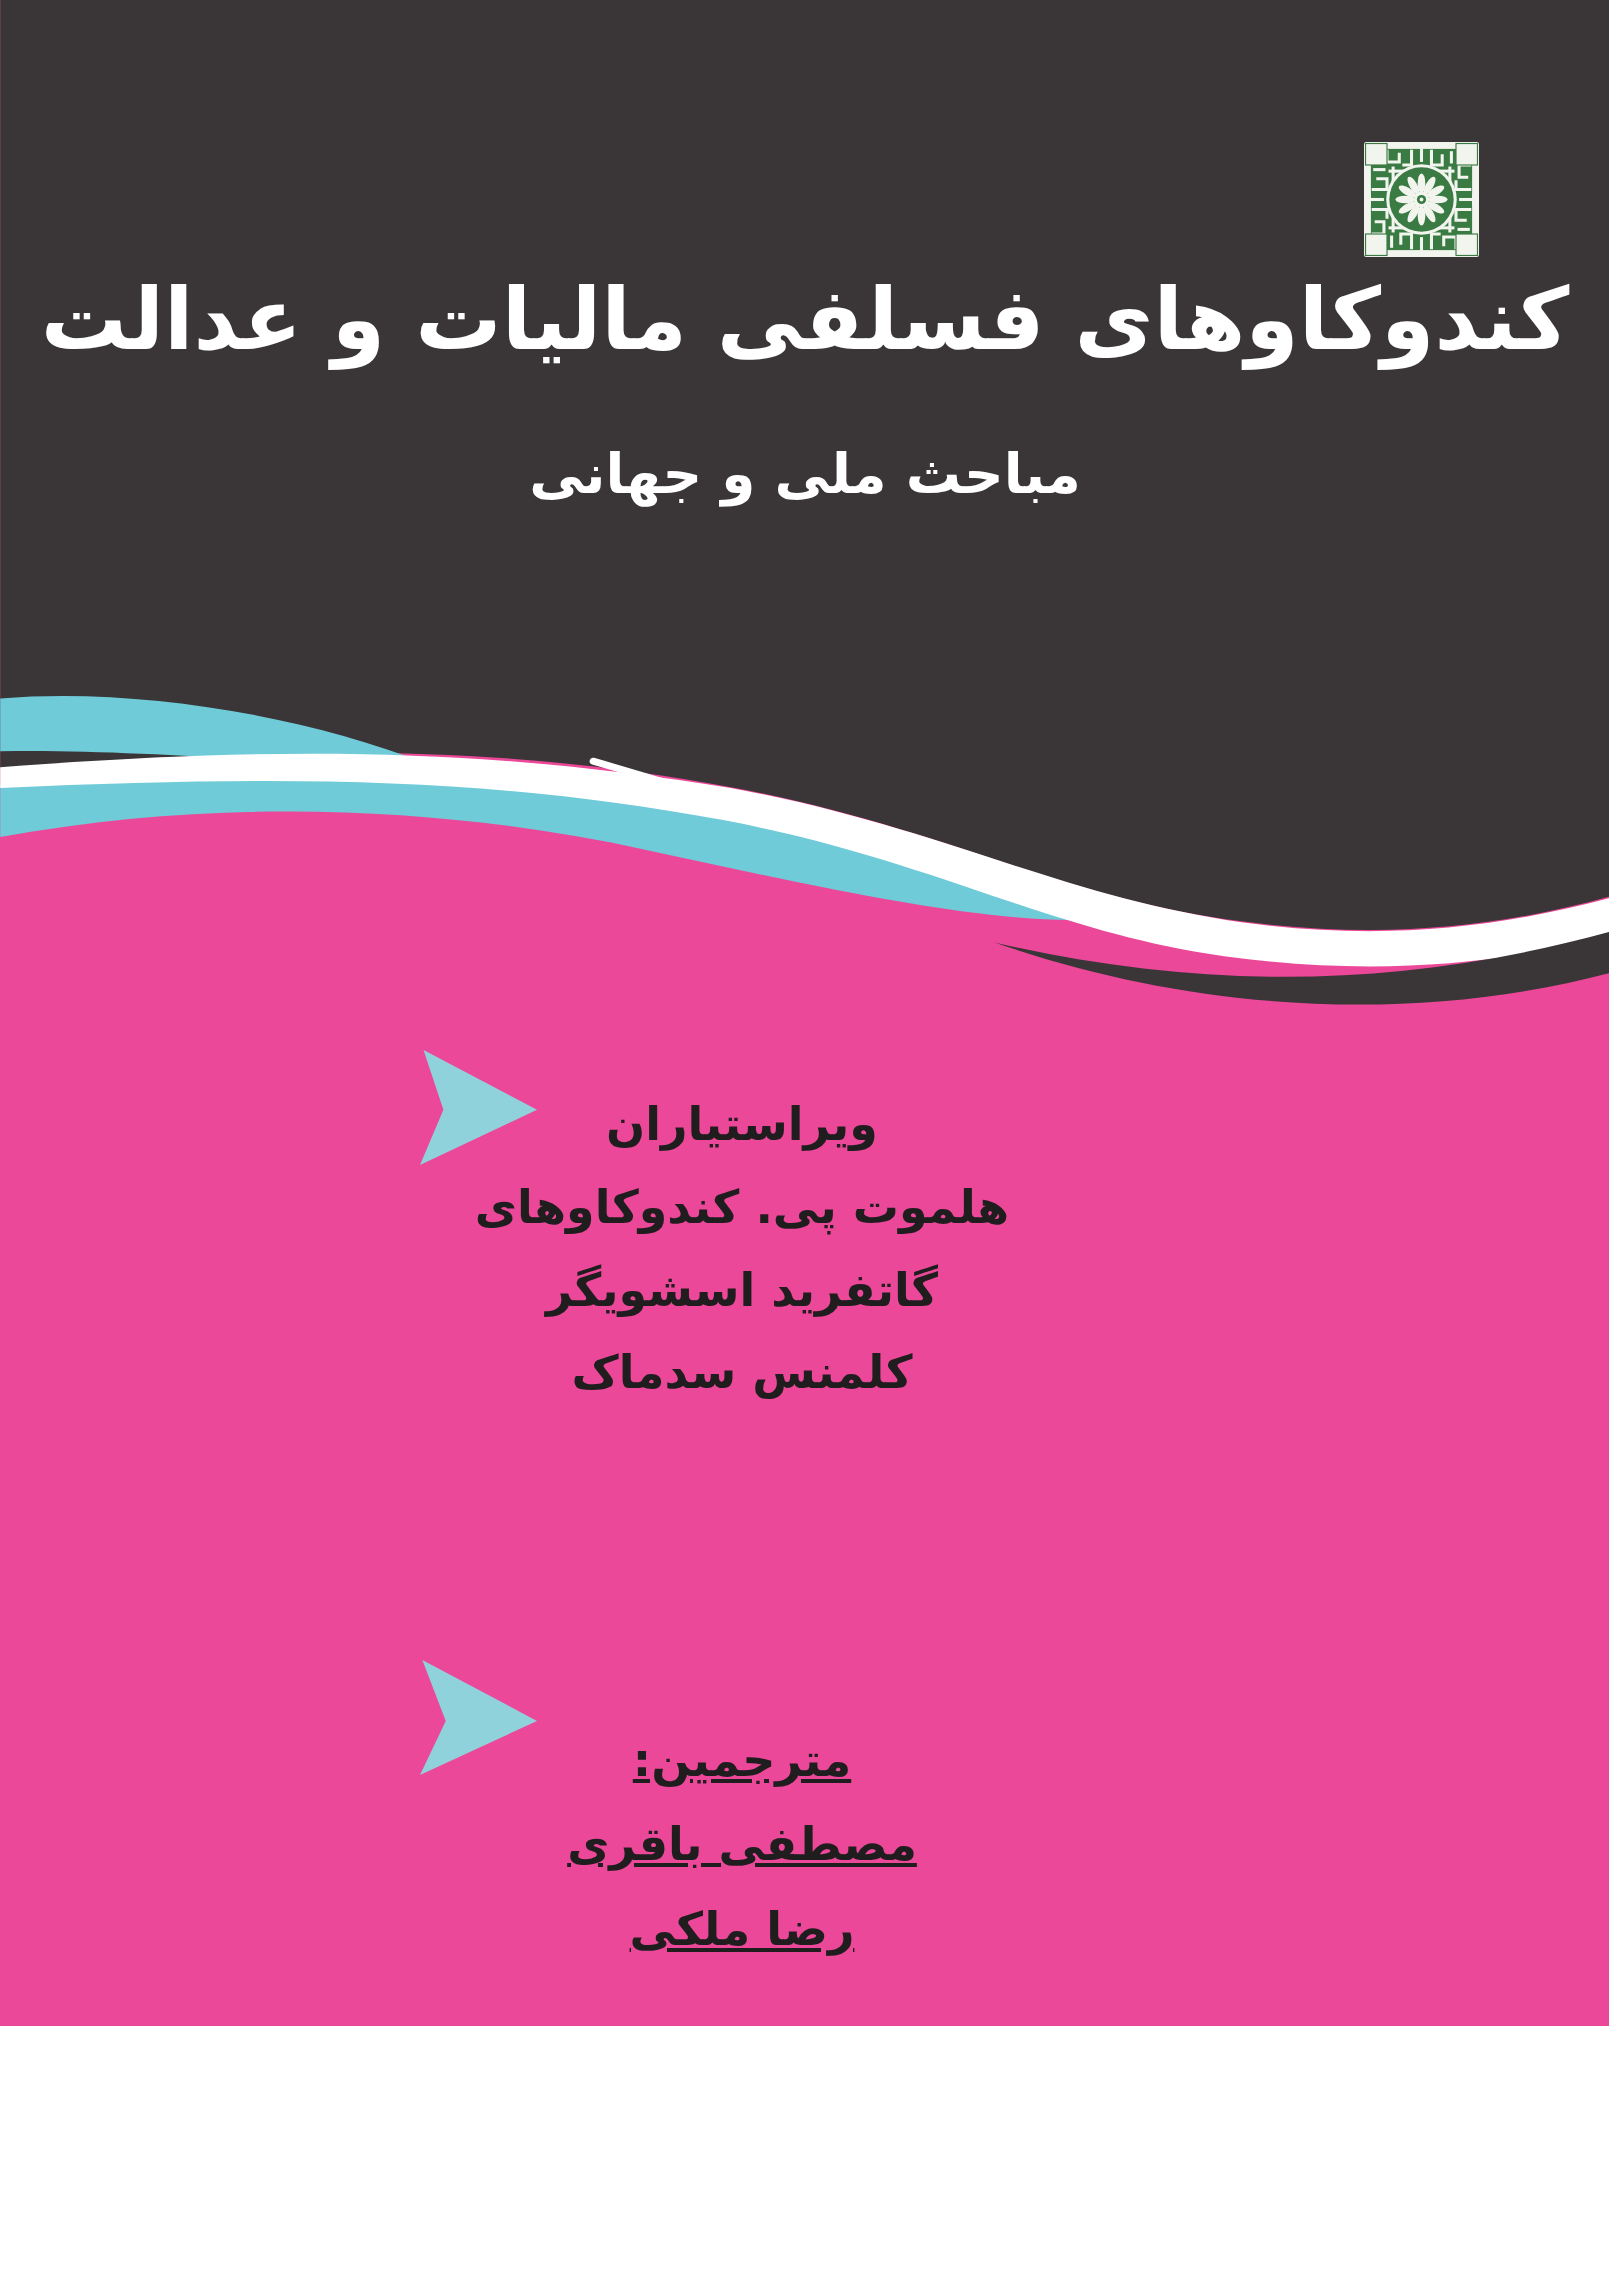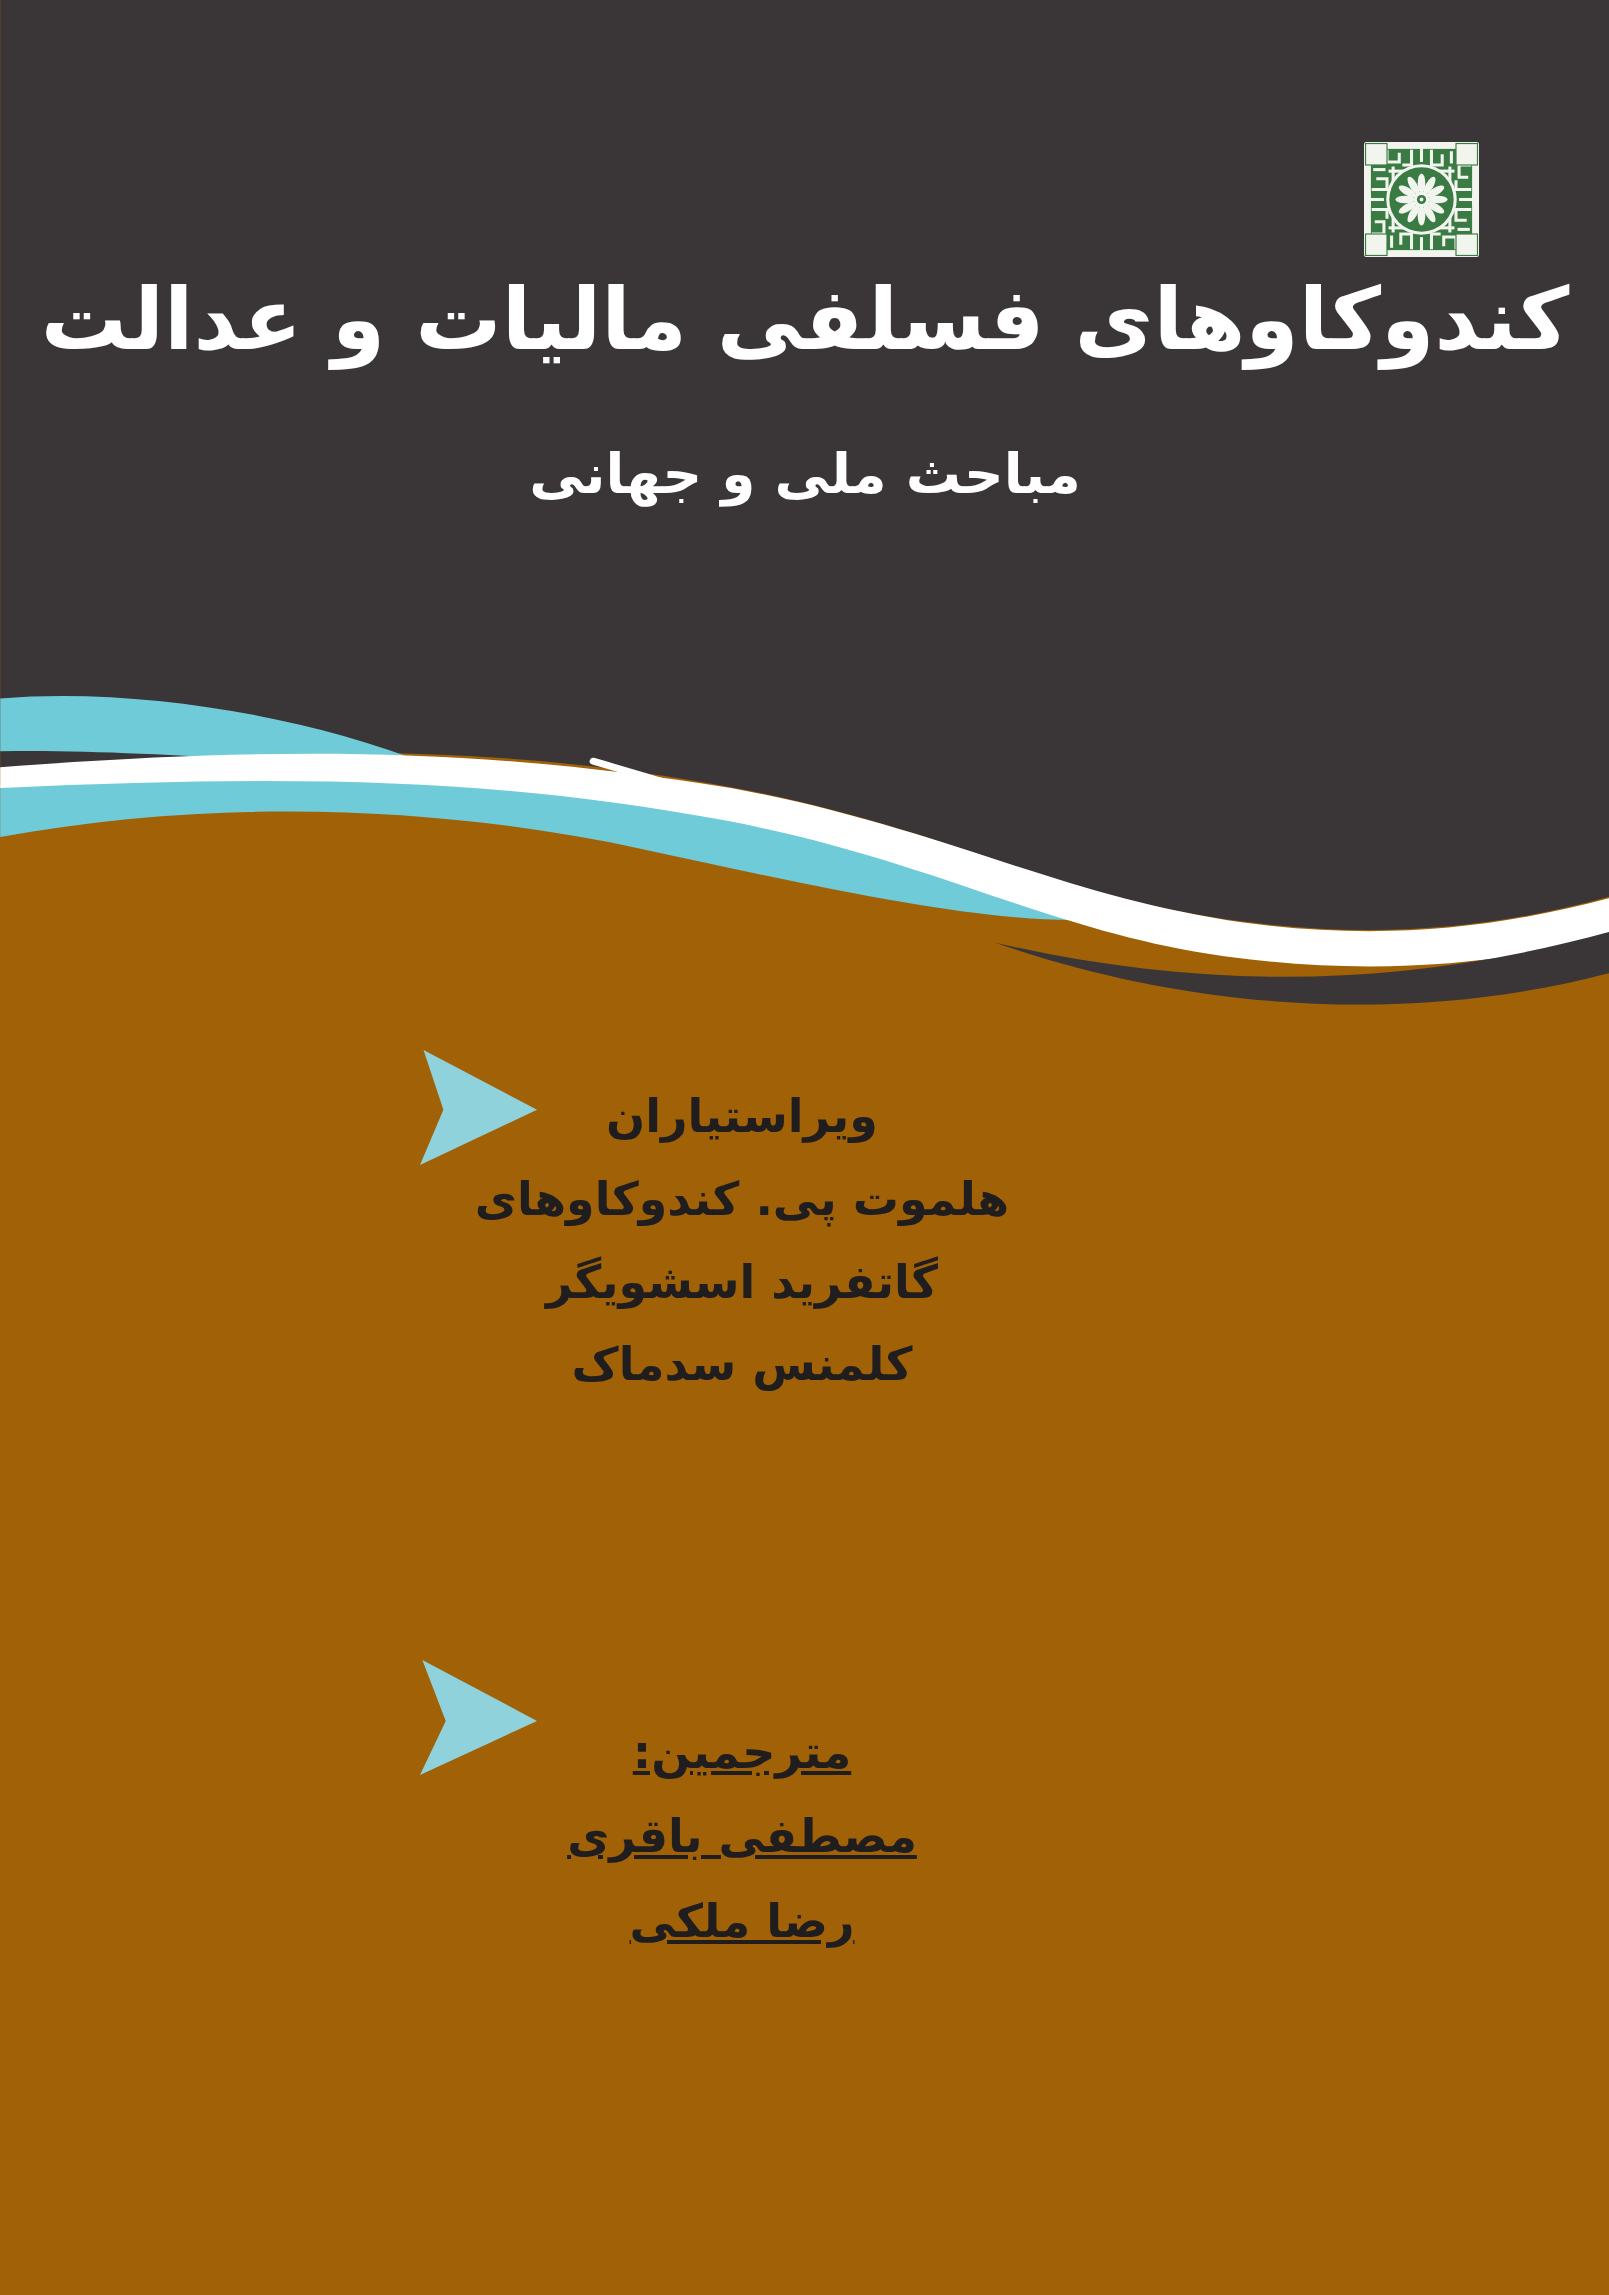--- a/index.html
+++ b/index.html
@@ -3,41 +3,41 @@
 <meta charset="utf-8">
 <style>
   html,body{margin:0;padding:0;}
   body{
     width:1610px;height:2295px;
     background:#ffffff;
     font-family:"DejaVu Sans", sans-serif;
     position:relative;
     overflow:hidden;
   }
-  .cover{position:absolute;inset:0;width:1610px;height:2295px;background:#a16207;}
+  .cover{position:absolute;inset:0;width:1610px;height:2026px;background:#ec4899;}
   .header-art{position:absolute;top:0;left:0;width:1610px;height:1071px;display:block;}
   .logo{position:absolute;left:1364px;top:142px;width:115px;height:115px;}
   .title-line{
     position:absolute;left:0;width:1610px;
     text-align:center;color:#ffffff;font-weight:bold;
     direction:rtl;white-space:nowrap;
   }
   .title-line1{top:253px;font-size:86px;line-height:1.55;}
   .title-line2{top:432px;font-size:55px;line-height:1.55;}
   .marker{position:absolute;width:117px;height:115px;}
   .marker-editors{left:420px;top:1050px;}
   .marker-translators{left:420px;top:1660px;}
   .names-block{
     position:absolute;left:436px;width:612px;
     direction:rtl;text-align:center;
     color:#1f1d1e;font-weight:bold;font-size:46px;line-height:1.3;
   }
   .editors-block{top:1087px;}
   .translators-block{top:1723px;text-decoration:underline;}
-  .names-block .row{margin:0;}
+  .names-block .row{margin:8px;}
   .editors-block .row + .row{margin-top:23px;}
   .translators-block .row + .row{margin-top:24.5px;}
 </style>
 </head>
 <body>
 
 <div class="cover">
 
   <svg class="header-art" viewBox="0 0 2104 1400" xmlns="http://www.w3.org/2000/svg">
     <path fill="#3a3637" d="M0,0 H2104 V1172 C1952,1214 1800,1228 1620,1204 C1380,1172 1230,1080 950,1028 C650,974 400,974 0,1004 Z"></path>

